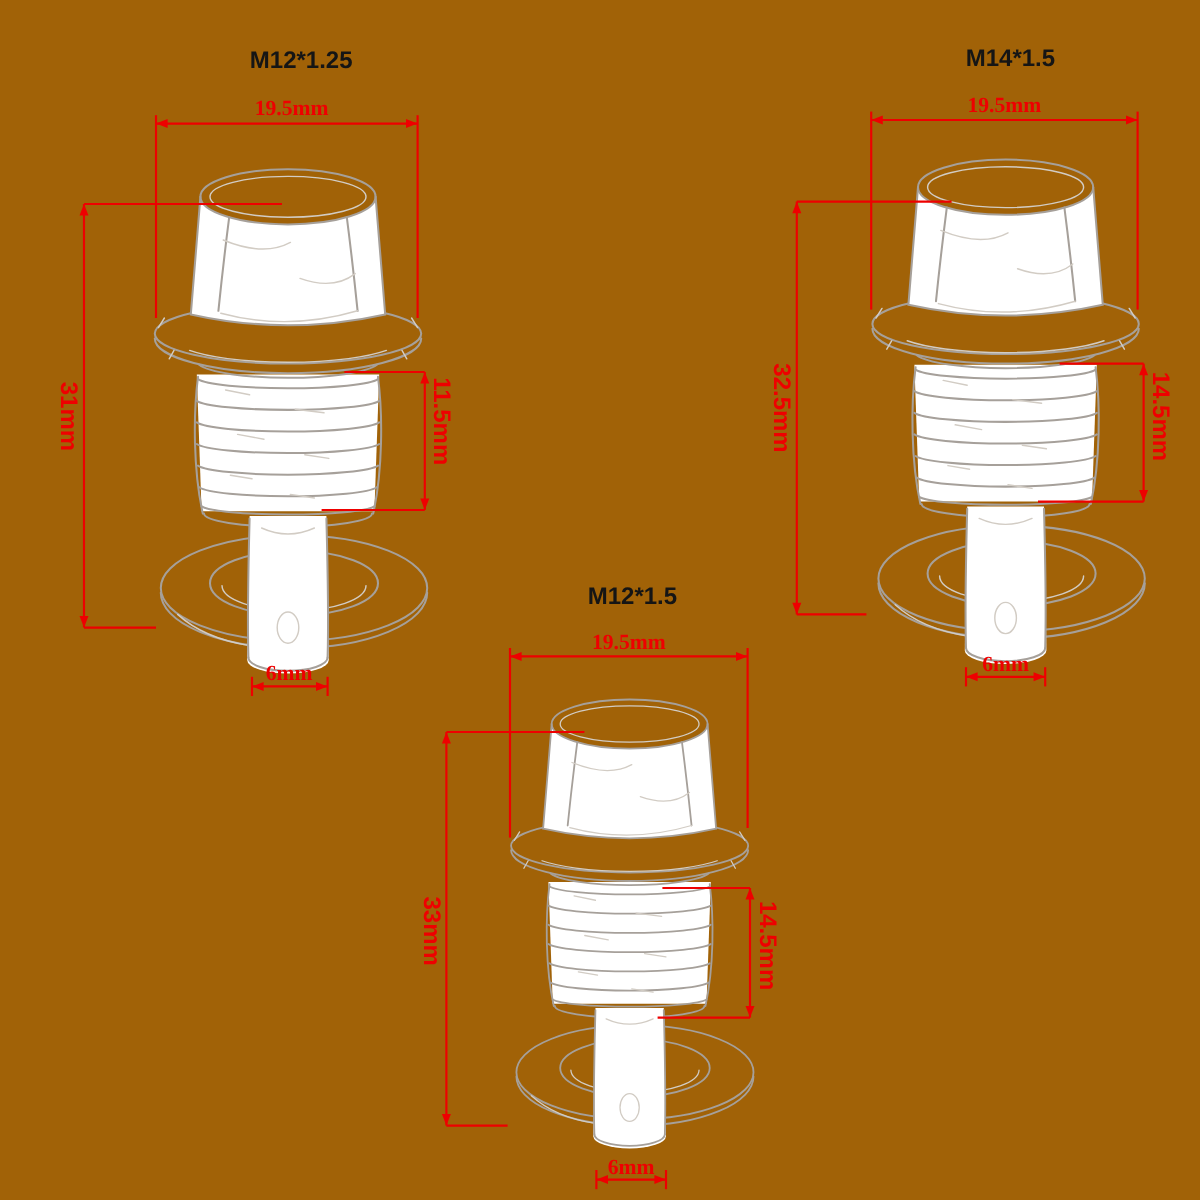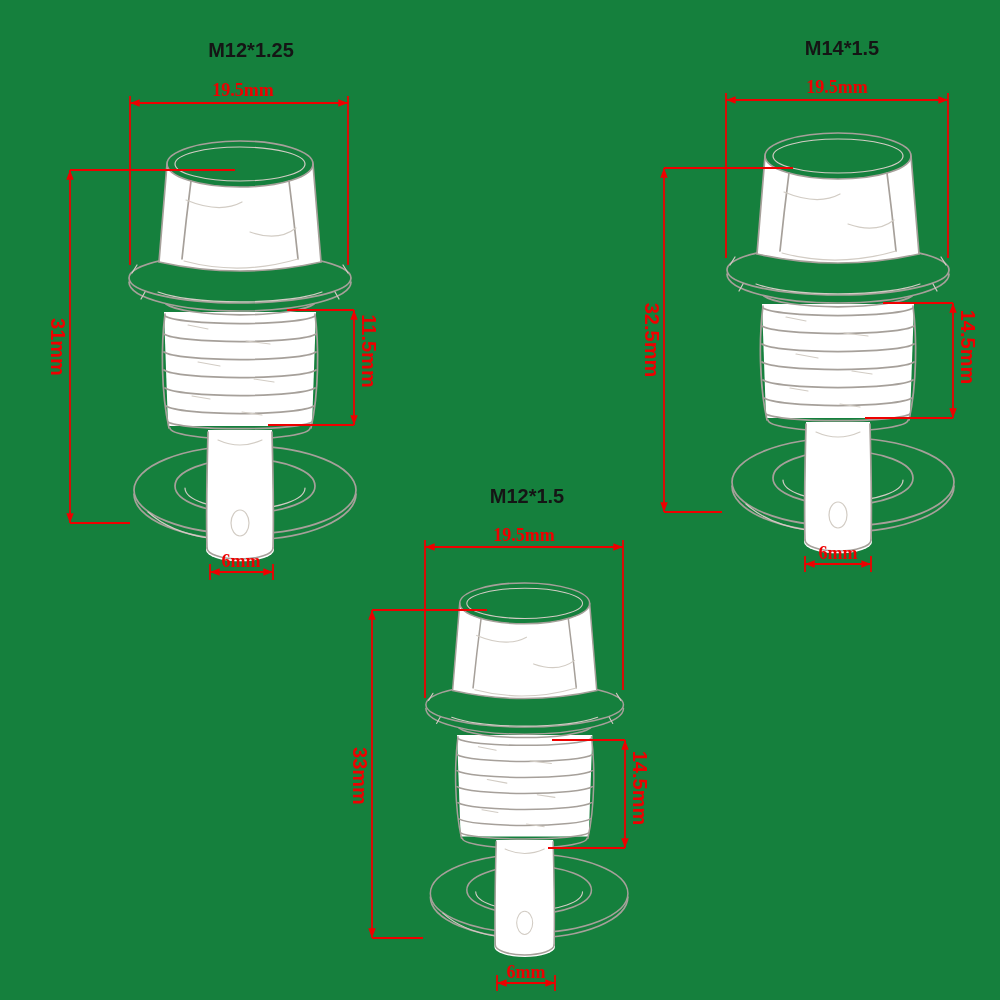--- a/index.html
+++ b/index.html
@@ -1,18 +1,18 @@
 <!DOCTYPE html>
 <html><head>
 <meta charset="utf-8">
 <style>
   html,body { margin:0; padding:0; background:#ffffff; }
   .canvas {
     position:relative; width:1000px; height:1000px;
-    background:#15803d; overflow:hidden;
+    background:#a16207; overflow:hidden;
     font-family:"Liberation Sans", sans-serif;
   }
   svg { display:block; }
   
   .s  { stroke:#a6a09a; stroke-width:1.7; fill:none; stroke-linecap:round; }
   .sl { stroke:#d2ccc4; stroke-width:1.2; fill:none; stroke-linecap:round; }
   .wfill { fill:#ffffff; stroke:none; }
   
   .dl { stroke:#ee0000; stroke-width:1.8; fill:none; }
   

